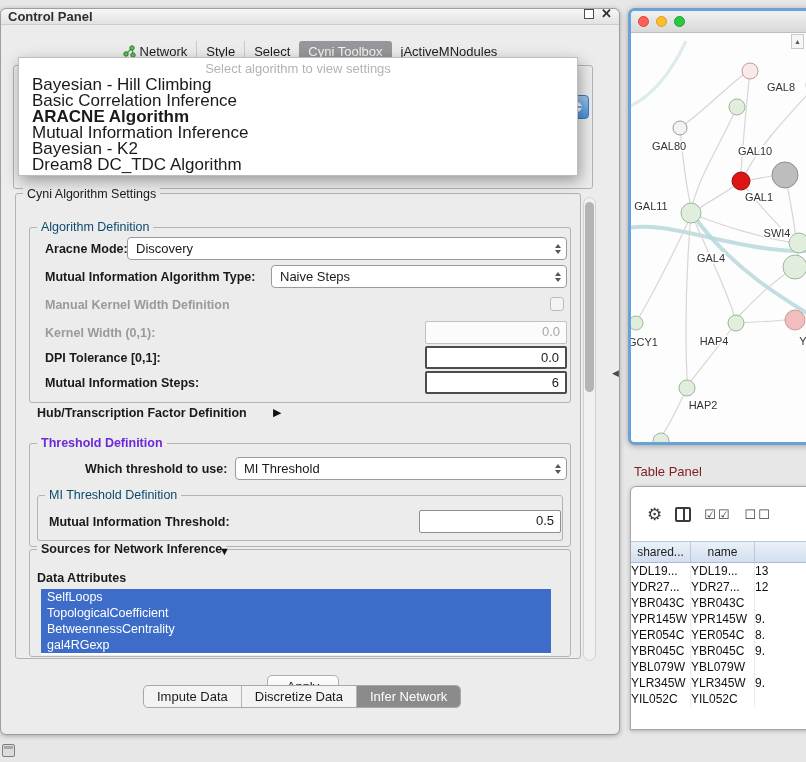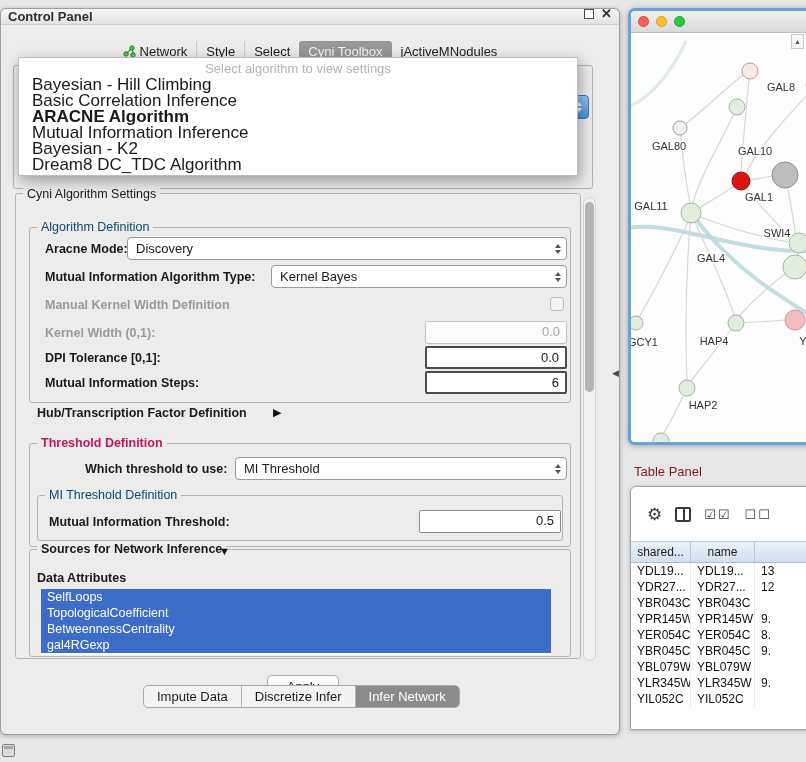--- a/index.html
+++ b/index.html
@@ -19,21 +19,21 @@
 
   .tabbar{position:absolute;left:0;right:0;top:30px;height:24px;display:flex;align-items:center;justify-content:center}
   .tab{padding:3px 9px;font-size:13px;color:#1c1c1c;border-left:1px solid #c9c9c9;display:flex;align-items:center;gap:4px}
   .tab:first-child{border-left:none}
   .tab.active{background:#97979b;color:#f4f4f4;border-radius:3px;border-left:none}
   .tab.after-active{border-left:none}
 
   .group{position:absolute;border:1px solid #b3b3b3;border-radius:3px}
   .group-title{position:absolute;background:#ececec;padding:0 4px;font-size:12.5px;white-space:nowrap}
   .t-blue{color:#0c4a6e;font-weight:normal}
-  .t-green{color:#be185d;font-weight:bold}
+  .t-green{color:#6d28d9;font-weight:bold}
   .flabel{position:absolute;font-weight:bold;font-size:12.5px;white-space:nowrap}
   .flabel.disabled{color:#9a9a9a}
 
   .combo{position:absolute;background:#fff;border:1px solid #9a9a9a;border-radius:4px;
          display:flex;align-items:center;padding:0 22px 0 8px;font-size:13px}
   .spin{position:absolute;right:5px;top:50%;transform:translateY(-50%);display:flex;flex-direction:column;gap:2px}
   .spin i{display:block;width:0;height:0;border-left:3.5px solid transparent;border-right:3.5px solid transparent}
   .spin .up{border-bottom:4px solid #555}
   .spin .dn{border-top:4px solid #555}
 
@@ -102,21 +102,21 @@
                 border:1px solid #a6a6a6;border-radius:6px 6px 0 0;overflow:hidden;box-shadow:0 1px 4px rgba(0,0,0,.25)}
   .tp-toolbar{height:54px;display:flex;align-items:center;gap:13px;padding:0 0 0 16px}
   .tp-gear{font-size:17px;color:#3a3a3a}
   .tp-cols{width:16px;height:15px;border:2px solid #3a3a3a;border-radius:2px;position:relative}
   .tp-cols::after{content:"";position:absolute;left:50%;top:0;bottom:0;width:2px;background:#3a3a3a}
   .tp-checks{font-size:13px;color:#3a3a3a;letter-spacing:2px}
   .tp-header{height:22px;display:flex;background:linear-gradient(#eaf1f9,#d2dfef);
              border-top:1px solid #b9c8da;border-bottom:1px solid #a9bcd2;font-size:12px;color:#222}
   .tp-hcell{display:flex;align-items:center;justify-content:center;border-right:1px solid #b9c8da;height:100%}
   .tp-row{height:16px;display:flex;font-size:12px;color:#111}
-  .tp-cell{padding-left:6px;line-height:16px;border-right:1px solid #ececec;overflow:hidden;white-space:nowrap}
+  .tp-cell{line-height:16px;border-right:1px solid #ececec;overflow:hidden;white-space:nowrap}
   .c1{width:60px}.c2{width:64px}.c3{flex:1}
 
   .splitter-arrow{position:absolute;left:612px;top:368px;font-size:9px;color:#4a4a4a}
   .corner-icon{position:absolute;left:2px;top:744px;width:13px;height:13px;border:1px solid #7f7f7f;
                border-radius:2px;background:#dcdcdc}
   .corner-icon::before{content:"";position:absolute;left:1px;right:1px;top:1px;height:3px;background:#a9a9a9}
 </style>
 </head>
 <body>
 
@@ -163,21 +163,21 @@
   <div class="combo" style="left:126px;top:228px;width:440px;height:23px">
     <span>Discovery</span>
     <span class="spin">
         <i class="up"></i>
         <i class="dn"></i>
       </span>
   </div>
 
   <span class="flabel" style="left:44px;top:261px">Mutual Information Algorithm Type:</span>
   <div class="combo" style="left:270px;top:256px;width:296px;height:23px">
-    <span>Kernel Bayes</span>
+    <span>Naive Steps</span>
     <span class="spin">
         <i class="up"></i>
         <i class="dn"></i>
       </span>
   </div>
 
   <span class="flabel disabled" style="left:44px;top:289px">Manual Kernel Width Definition</span>
   <span class="cb" style="left:549px;top:288px"></span>
 
   <span class="flabel disabled" style="left:44px;top:317px">Kernel Width (0,1):</span>
@@ -224,21 +224,21 @@
   </div>
 
   <div class="vscroll" style="left:582px;top:188px;height:464px">
     <div class="vthumb" style="top:4px;height:190px"></div>
   </div>
 
   <div class="apply-btn" style="left:266px;top:666px;width:72px;height:23px">Apply</div>
 
   <div class="seg" style="left:142px;top:676px">
     <span class="seg-item">Impute Data</span>
-    <span class="seg-item">Discretize Infer</span>
+    <span class="seg-item">Discretize Data</span>
     <span class="seg-item active">Infer Network</span>
   </div>
 </div>
 
 <div class="popup">
   <div class="popup-ph">Select algorithm to view settings</div>
   <div class="popup-item">Bayesian - Hill Climbing</div>
   <div class="popup-item">Basic Correlation Inference</div>
   <div class="popup-item selected">ARACNE Algorithm</div>
   <div class="popup-item">Mutual Information Inference</div>

